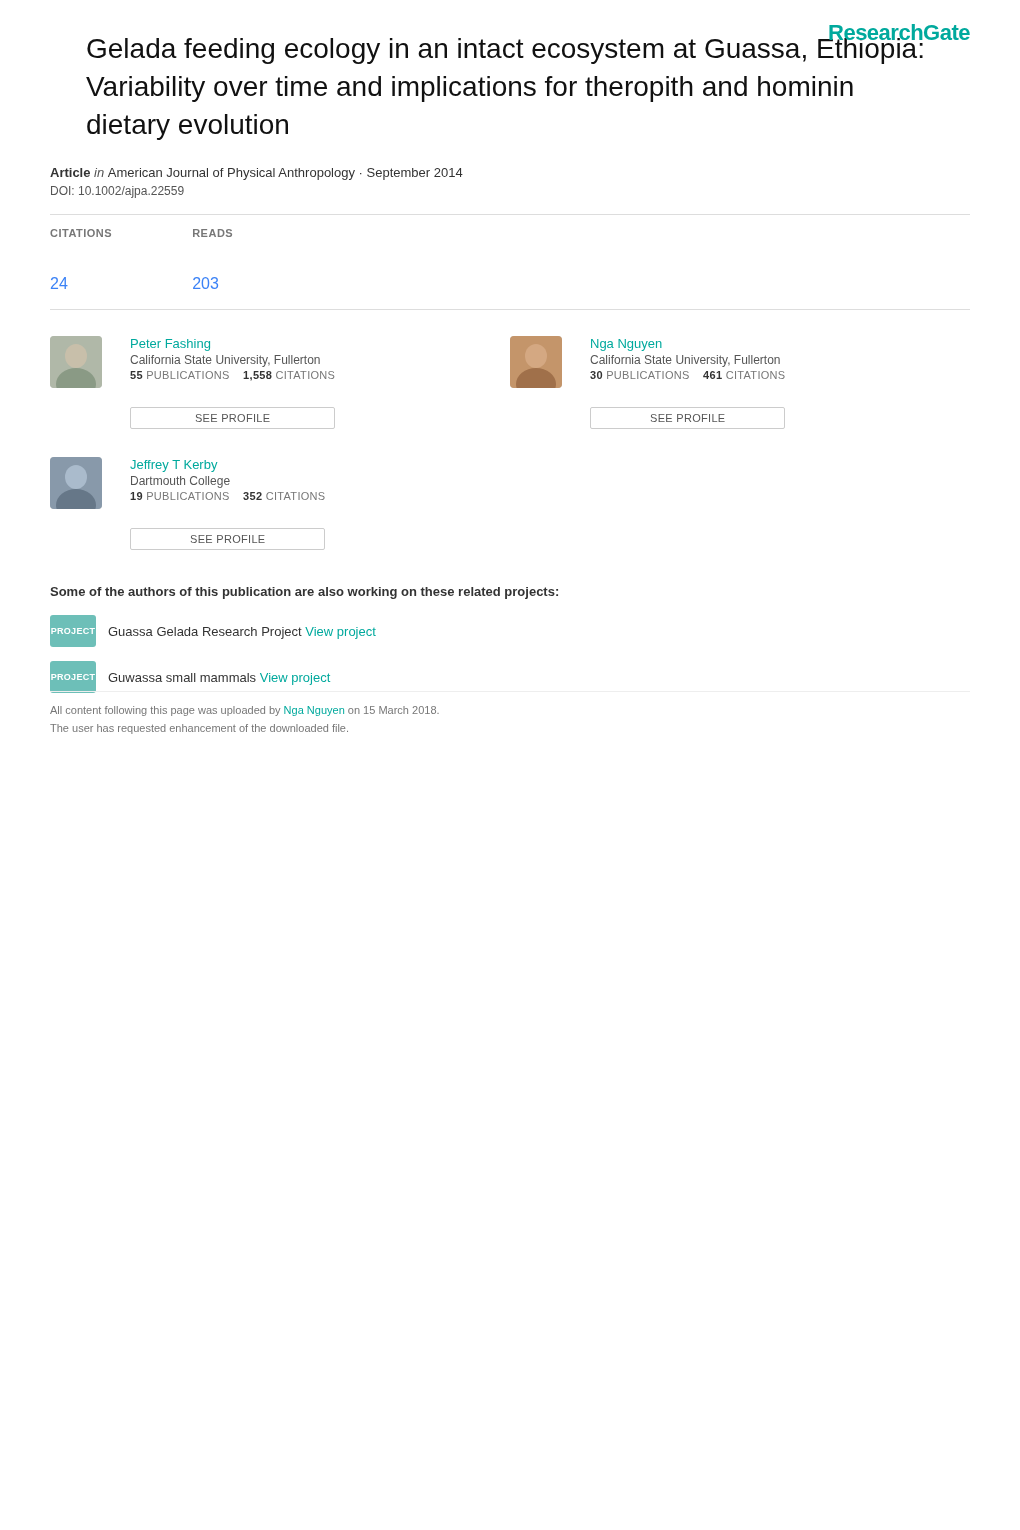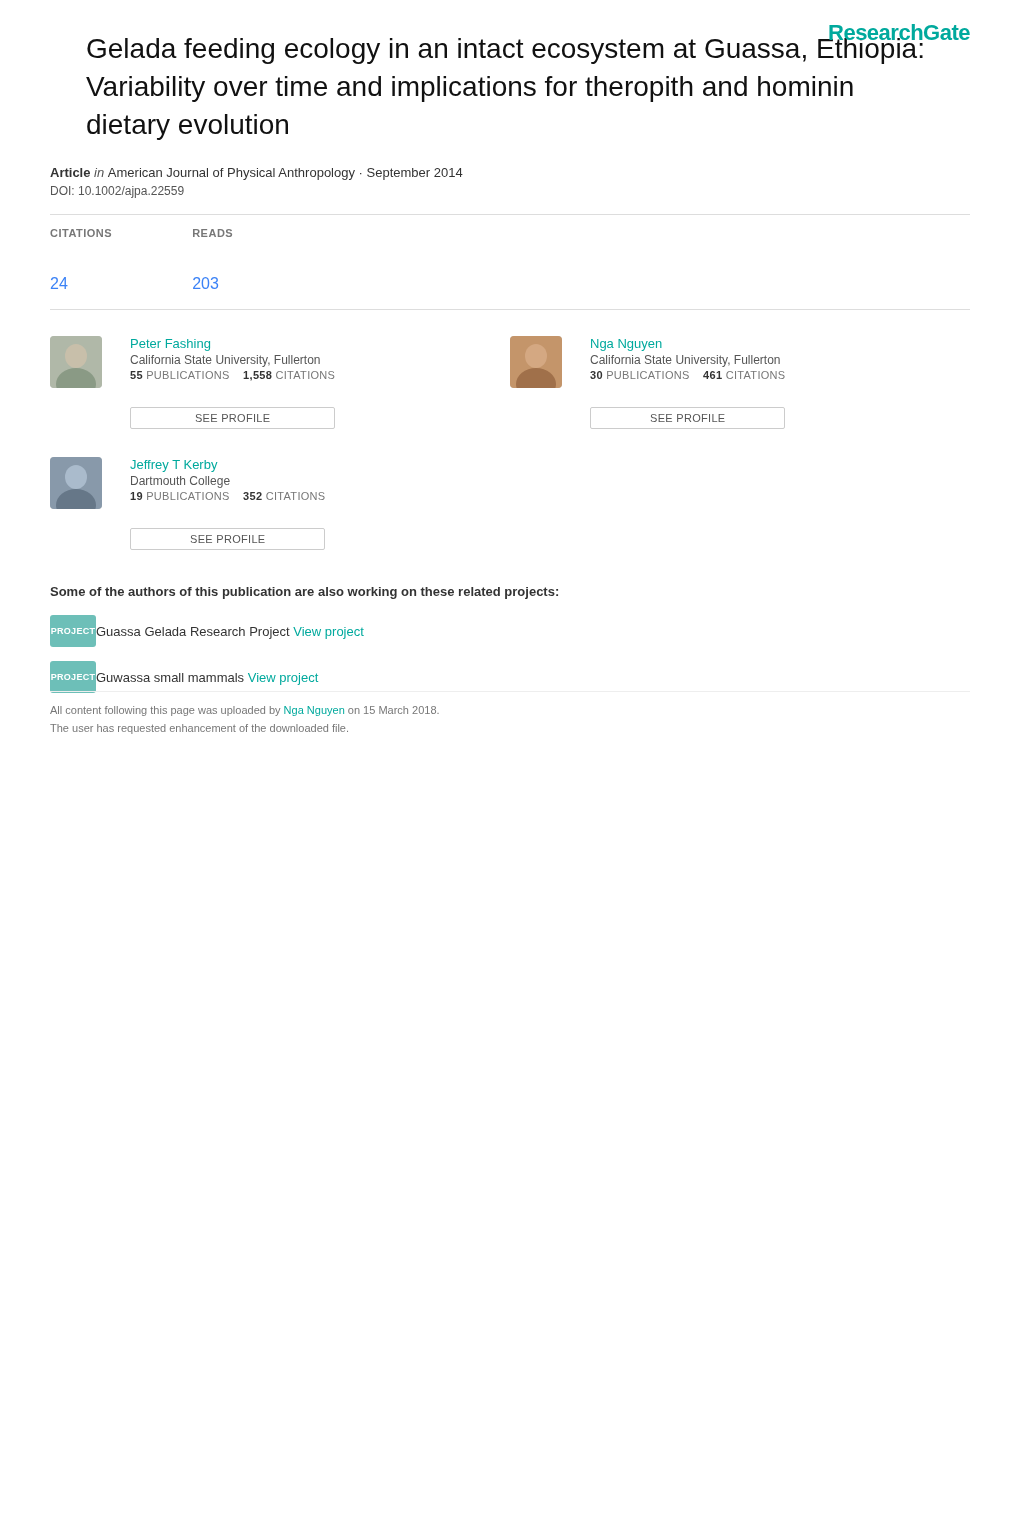--- a/index.html
+++ b/index.html
@@ -163,21 +163,21 @@
     .related-projects-heading {
       font-size: 13px;
       font-weight: bold;
       color: #333;
       margin-bottom: 16px;
       margin-top: 13px;
     }
     .project-item {
       display: flex;
       align-items: center;
-      gap: 0;
+      gap: 12px;
       margin-bottom: 14px;
     }
     .project-badge {
       width: 46px;
       height: 32px;
       background: #6dbfb8;
       border-radius: 3px;
       display: flex;
       align-items: center;
       justify-content: center;

